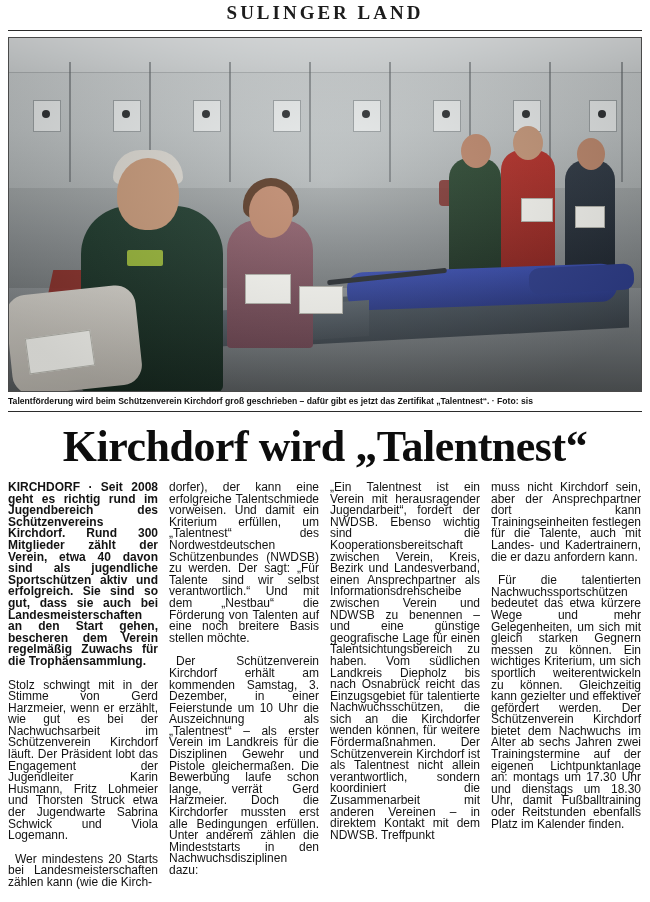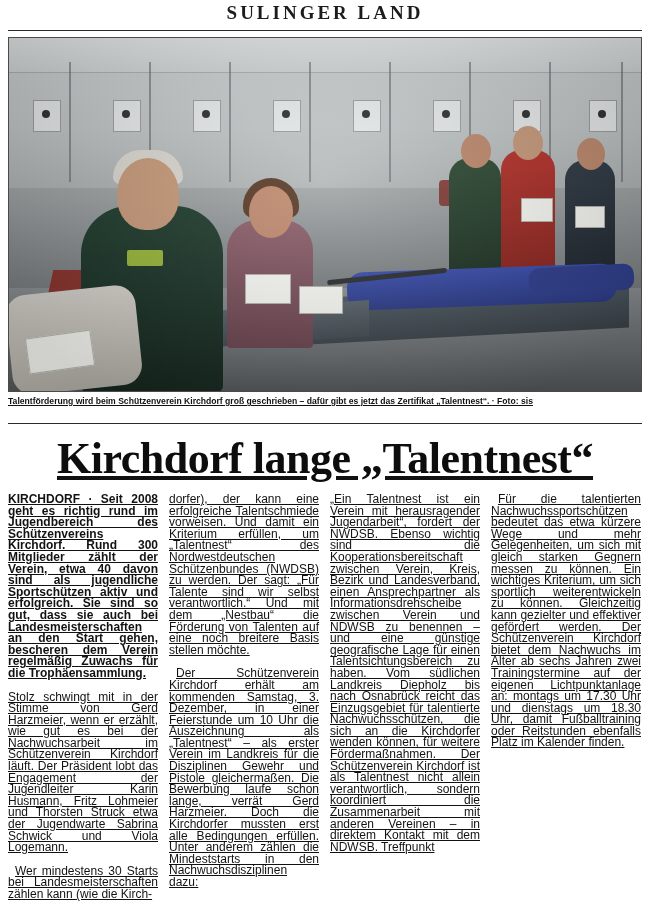--- a/index.html
+++ b/index.html
@@ -13,21 +13,20 @@
     font-family: "Liberation Serif", serif;
     color: #111;
     overflow: hidden;
   }
   .page {
     position: relative;
     width: 650px;
     height: 687px;
     box-sizing: border-box;
     padding: 0 8px;
-    text-decoration: underline;
   }
 
   
   .masthead {
     position: relative;
     height: 30px;
     border-bottom: 1px solid #2b2b2b;
     margin: 0 0 6px 0;
   }
   .masthead-title {
@@ -295,21 +294,21 @@
   
   .caption {
     width: 634px;
     margin: 4px auto 0 auto;
     font-family: "Liberation Sans", sans-serif;
     font-size: 8.6px;
     line-height: 11px;
     font-weight: 700;
     color: #111;
     border-bottom: 1px solid #2b2b2b;
-    padding-bottom: 16px;
+    padding-bottom: 4px;
   }
 
   
   .headline {
     width: 634px;
     margin: 12px auto 0 auto;
     text-align: center;
     font-family: "Liberation Serif", serif;
     font-size: 44px;
     line-height: 46px;
@@ -435,37 +434,38 @@
 
       <div class="kn-body"></div>
       <div class="kn-tag"></div>
 
       <div class="photo-shade"></div>
     </div>
   </div>
 
   <div class="caption">Talentförderung wird beim Schützenverein Kirchdorf groß geschrieben – dafür gibt es jetzt das Zertifikat „Talentnest“. · Foto: sis</div>
 
-  <div class="headline">Kirchdorf lange „Talentnest“</div>
+  <div class="headline">Kirchdorf wird „Talentnest“</div>
 
   <div class="cols">
 
     <div class="col">
       <p class="first"><span class="dateline">KIRCHDORF</span><span class="lead"> · Seit 2008 geht es richtig rund im Jugendbereich des Schützenvereins Kirchdorf. Rund 300 Mitglieder zählt der Verein, etwa 40 davon sind als jugendliche Sportschützen aktiv und erfolgreich. Sie sind so gut, dass sie auch bei Landesmeisterschaften an den Start gehen, bescheren dem Verein regelmäßig Zuwachs für die Trophäensammlung.</span></p>
       <p class="first">Stolz schwingt mit in der Stimme von Gerd Harzmeier, wenn er erzählt, wie gut es bei der Nachwuchsarbeit im Schützenverein Kirchdorf läuft. Der Präsident lobt das Engagement der Jugendleiter Karin Husmann, Fritz Lohmeier und Thorsten Struck etwa der Jugendwarte Sabrina Schwick und Viola Logemann.</p>
-      <p>Wer mindestens 30 Starts bei Landesmeisterschaften zählen kann (wie die Kirch-</p>
+      <p>Wer mindestens 20 Starts bei Landesmeisterschaften zählen kann (wie die Kirch-</p>
     </div>
 
     <div class="col">
       <p class="first">dorfer), der kann eine erfolgreiche Talentschmiede vorweisen. Und damit ein Kriterium erfüllen, um „Talentnest“ des Nordwestdeutschen Schützenbundes (NWDSB) zu werden. Der sagt: „Für Talente sind wir selbst verantwortlich.“ Und mit dem „Nestbau“ die Förderung von Talenten auf eine noch breitere Basis stellen möchte.</p>
       <p>Der Schützenverein Kirchdorf erhält am kommenden Samstag, 3. Dezember, in einer Feierstunde um 10 Uhr die Auszeichnung als „Talentnest“ – als erster Verein im Landkreis für die Disziplinen Gewehr und Pistole gleichermaßen. Die Bewerbung laufe schon lange, verrät Gerd Harzmeier. Doch die Kirchdorfer mussten erst alle Bedingungen erfüllen. Unter anderem zählen die Mindeststarts in den Nachwuchsdisziplinen dazu:</p>
     </div>
 
     <div class="col">
       <p class="first">„Ein Talentnest ist ein Verein mit herausragender Jugendarbeit“, fordert der NWDSB. Ebenso wichtig sind die Kooperationsbereitschaft zwischen Verein, Kreis, Bezirk und Landesverband, einen Ansprechpartner als Informationsdrehscheibe zwischen Verein und NDWSB zu benennen – und eine günstige geografische Lage für einen Talentsichtungsbereich zu haben. Vom südlichen Landkreis Diepholz bis nach Osnabrück reicht das Einzugsgebiet für talentierte Nachwuchsschützen, die sich an die Kirchdorfer wenden können, für weitere Fördermaßnahmen. Der Schützenverein Kirchdorf ist als Talentnest nicht allein verantwortlich, sondern koordiniert die Zusammenarbeit mit anderen Vereinen – in direktem Kontakt mit dem NDWSB. Treffpunkt</p>
     </div>
 
     <div class="col">
+      <p class="first">muss nicht Kirchdorf sein, aber der Ansprechpartner dort kann Trainingseinheiten festlegen für die Talente, auch mit Landes- und Kadertrainern, die er dazu anfordern kann.</p>
       <p>Für die talentierten Nachwuchssportschützen bedeutet das etwa kürzere Wege und mehr Gelegenheiten, um sich mit gleich starken Gegnern messen zu können. Ein wichtiges Kriterium, um sich sportlich weiterentwickeln zu können. Gleichzeitig kann gezielter und effektiver gefördert werden. Der Schützenverein Kirchdorf bietet dem Nachwuchs im Alter ab sechs Jahren zwei Trainingstermine auf der eigenen Lichtpunktanlage an: montags um 17.30 Uhr und dienstags um 18.30 Uhr, damit Fußballtraining oder Reitstunden ebenfalls Platz im Kalender finden.</p>
     </div>
 
   </div>
 </div>
 
 </body></html>

